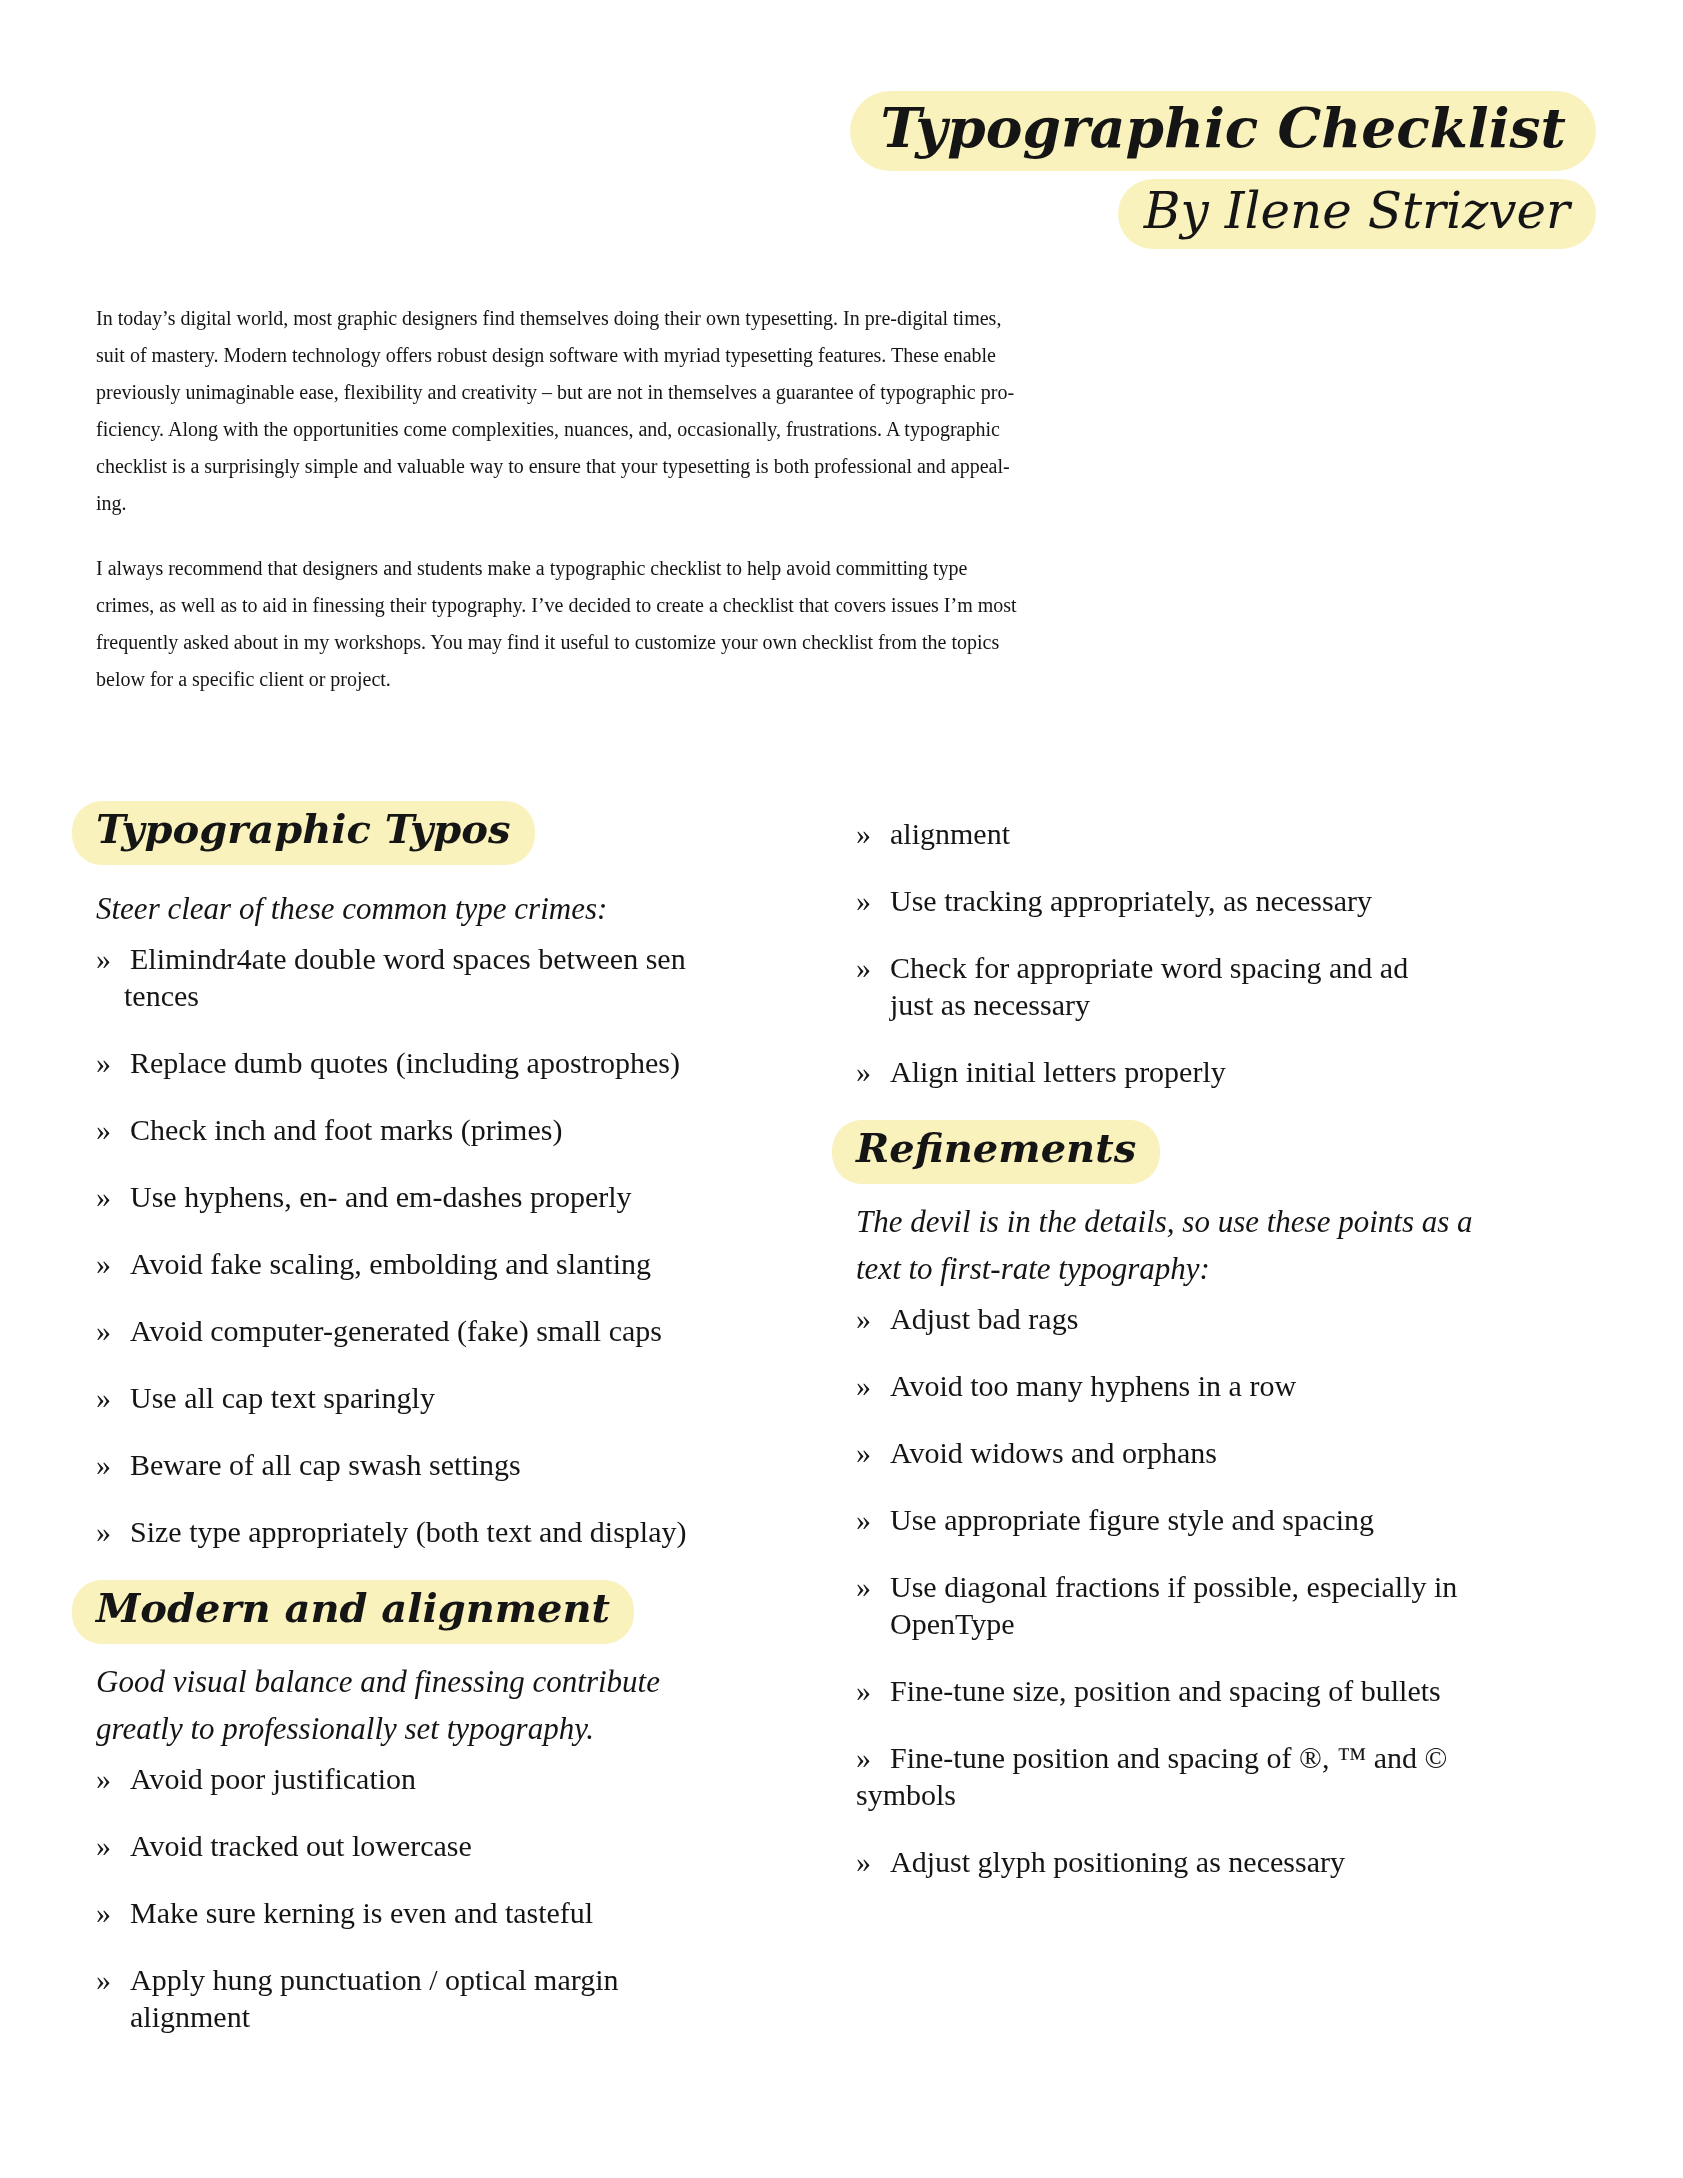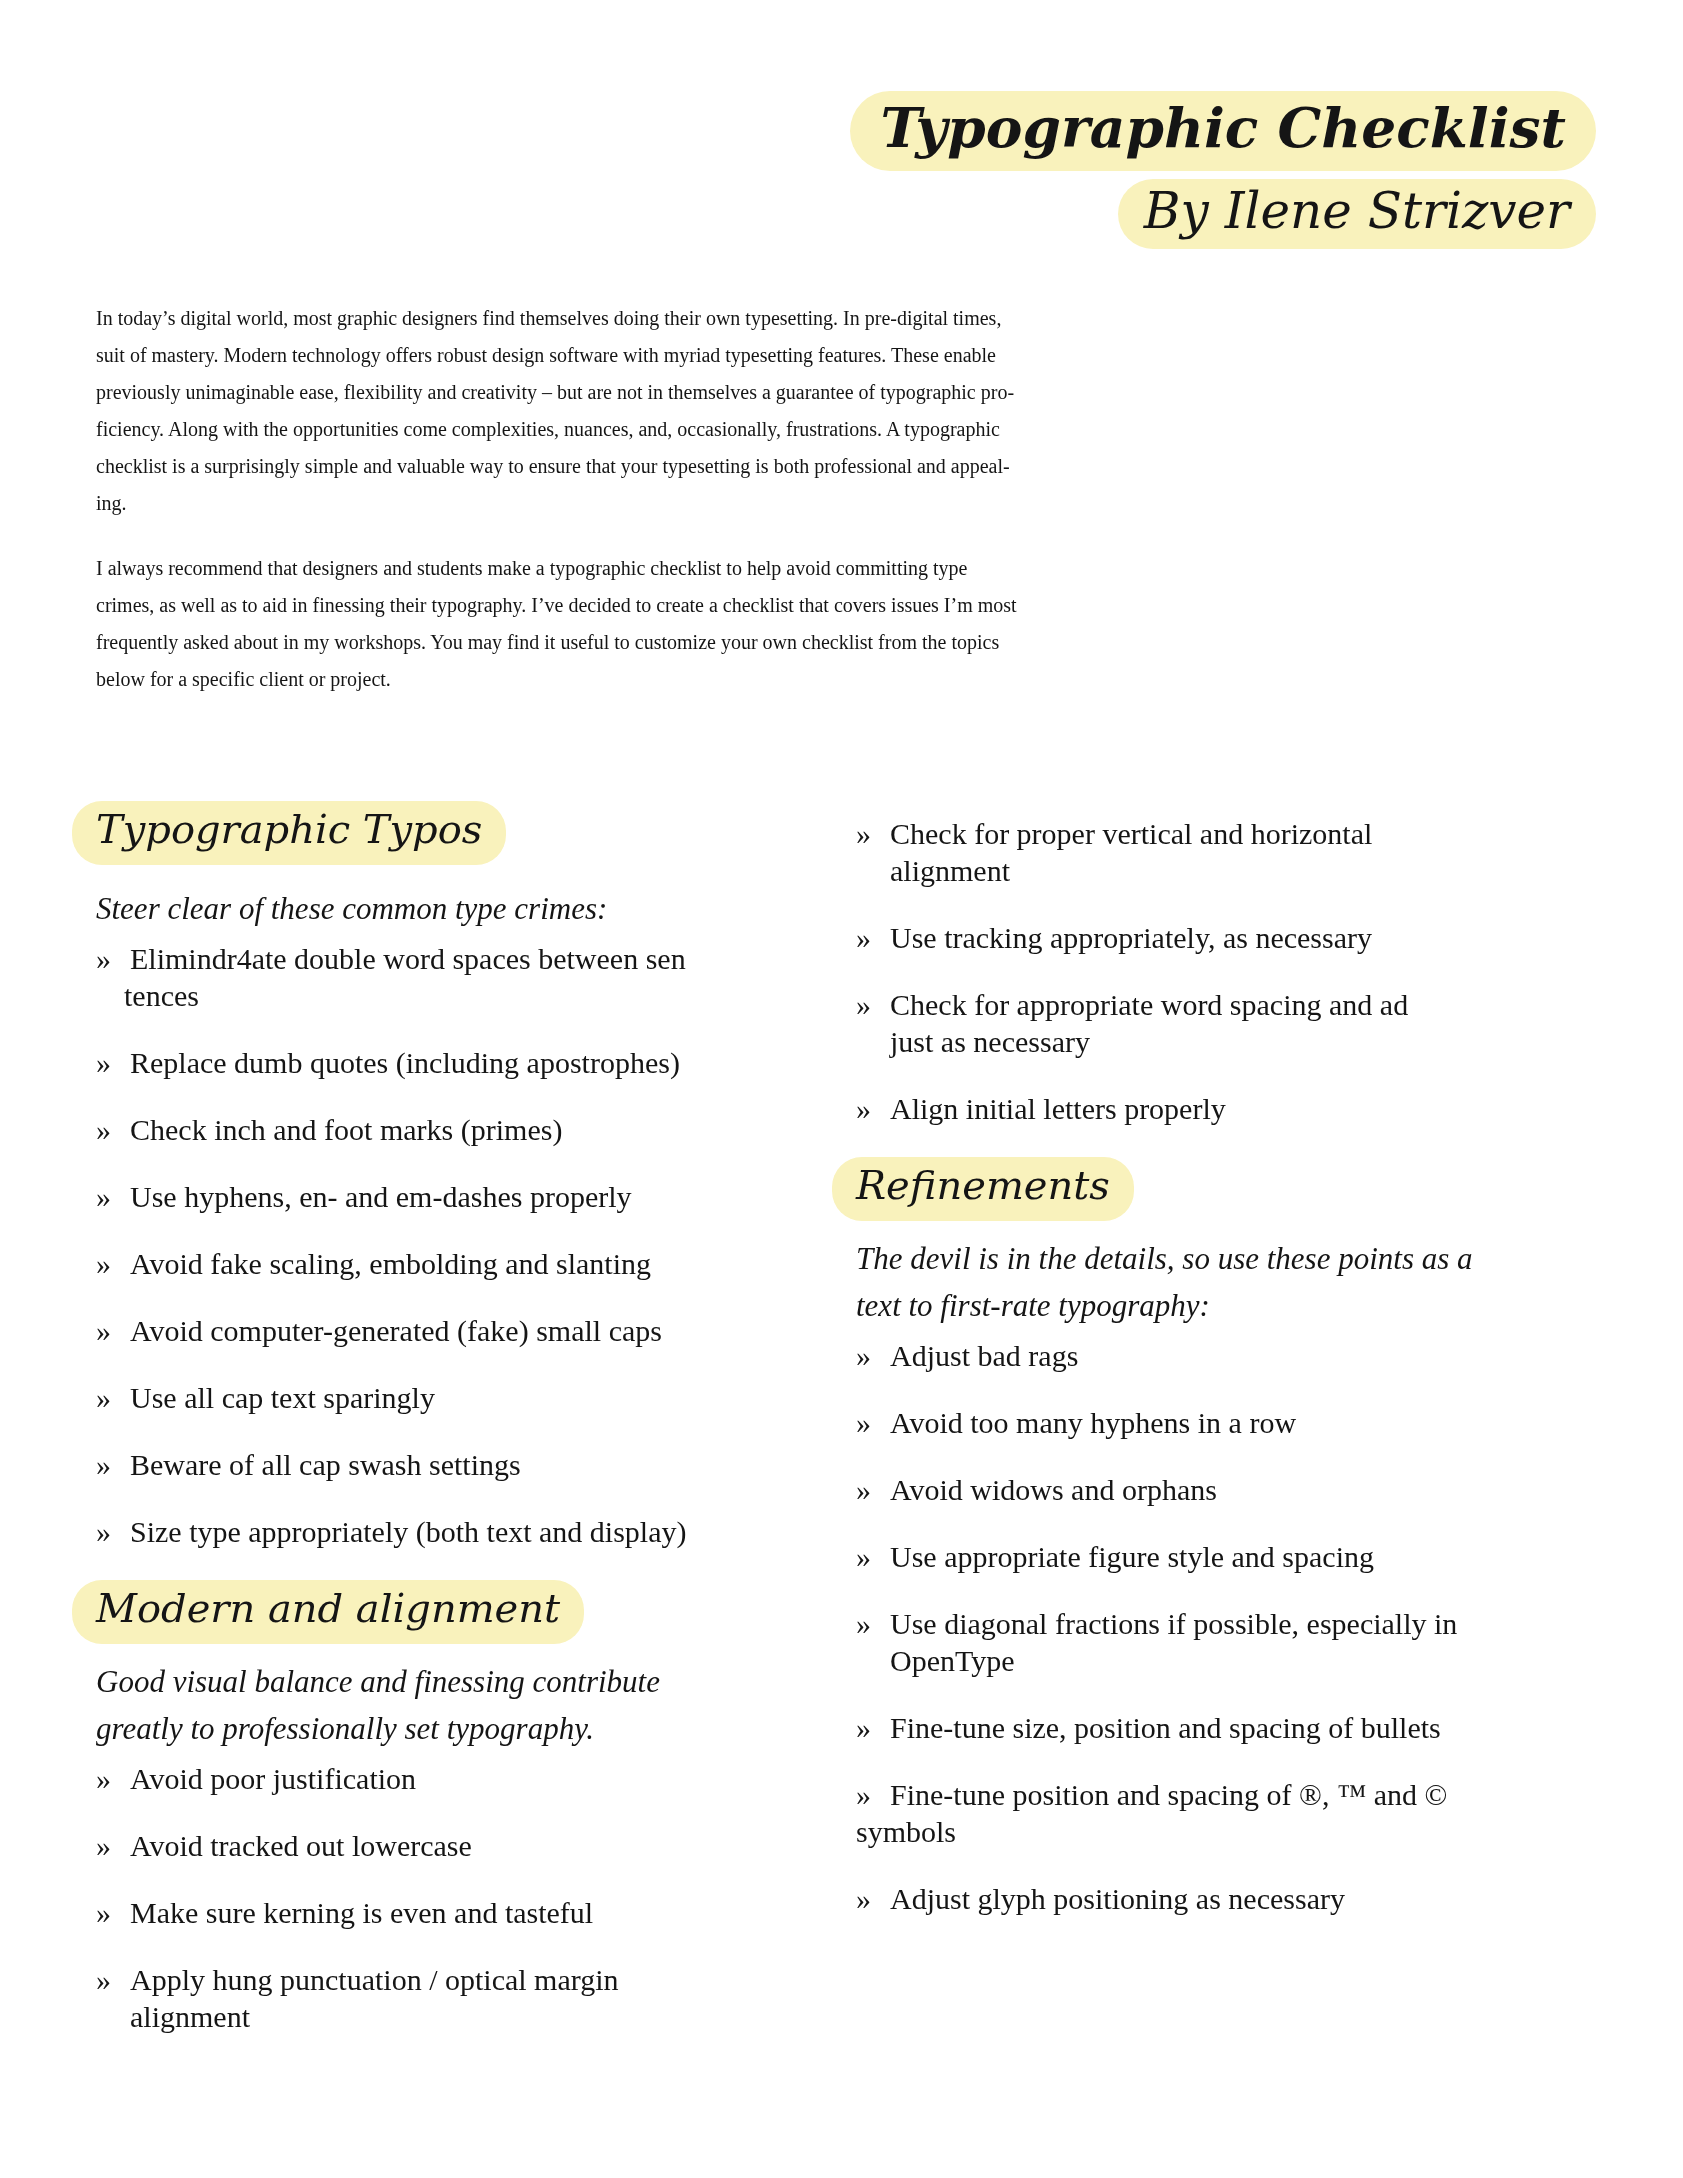--- a/index.html
+++ b/index.html
@@ -28,21 +28,21 @@
 
   
   .col{position:absolute;top:787px;}
   .col-left{left:96px;width:709px;}
   .col-right{left:856px;width:740px;}
 
   
   .sec-head{margin-left:-24px;}
   .h-typos{margin-top:14px;}
   .sec-capsule{border-radius:30px;padding:2px 24px 10px;}
-  .sec-text{font-family:"DejaVu Serif", serif;font-style:italic;font-weight:400;
+  .sec-text{font-family:"DejaVu Serif", serif;font-style:italic;font-weight:700;
             font-size:40px;line-height:1.3;white-space:nowrap;}
 
   
   .sec-intro{font-style:italic;font-size:31px;line-height:47px;margin:14px 0 8px 0;}
   .sec-intro.intro-typos{margin-top:20px;}
 
   
   .item{position:relative;font-size:30px;line-height:37px;margin:0 0 30px 0;}
   .item.first-item{margin-top:28px;}
   .item .marker{position:absolute;left:0;top:0;}
@@ -150,21 +150,20 @@
     <span class="marker">»</span>
     <div class="line">Apply hung punctuation / optical margin</div>
     <div class="line">alignment</div>
   </div>
 </div>
 
 <div class="col col-right">
 
   <div class="item first-item">
     <span class="marker">»</span>
-    <div class="line">Check for proper vertical and horizontal</div>
     <div class="line">alignment</div>
   </div>
   <div class="item">
     <span class="marker">»</span>
     <div class="line">Use tracking appropriately, as necessary</div>
   </div>
   <div class="item">
     <span class="marker">»</span>
     <div class="line">Check for appropriate word spacing and ad</div>
     <div class="line">just as necessary</div>

